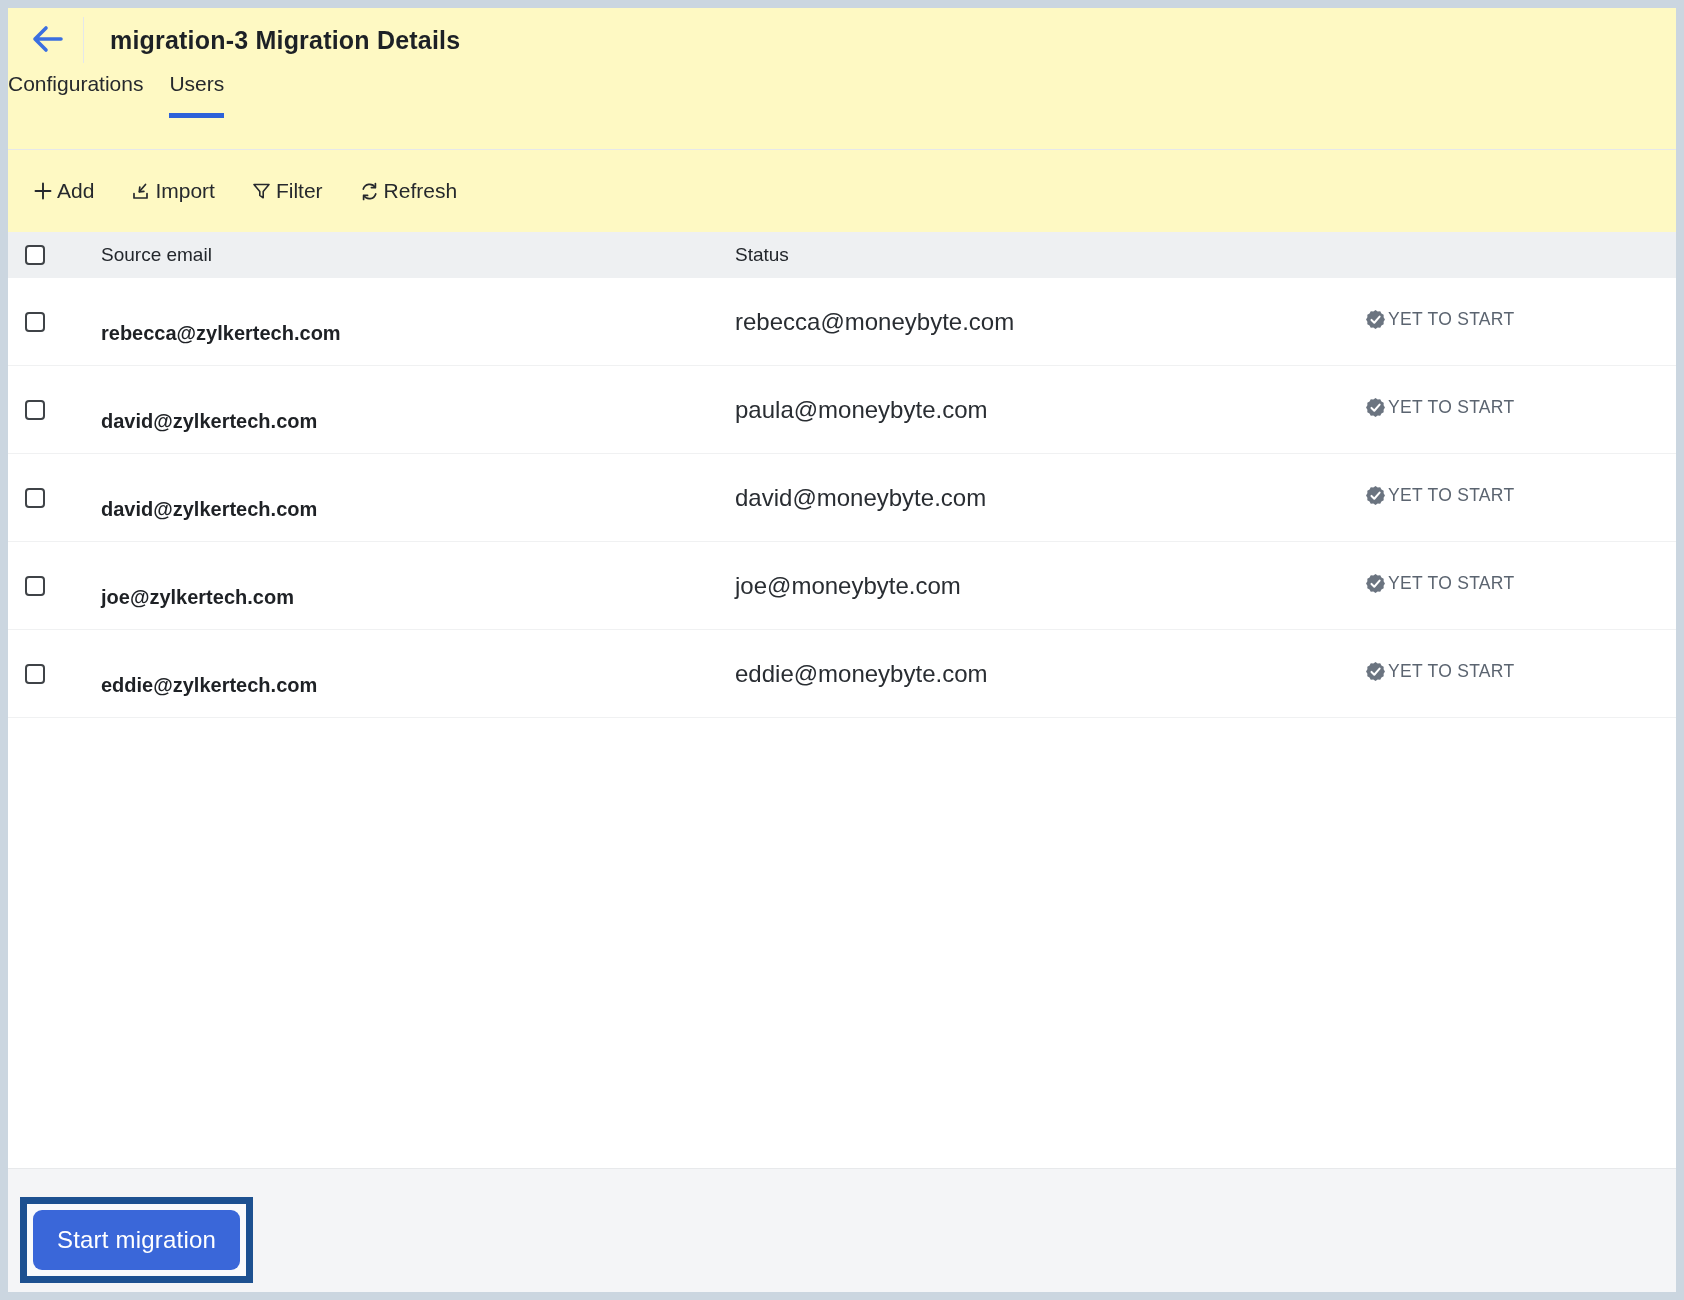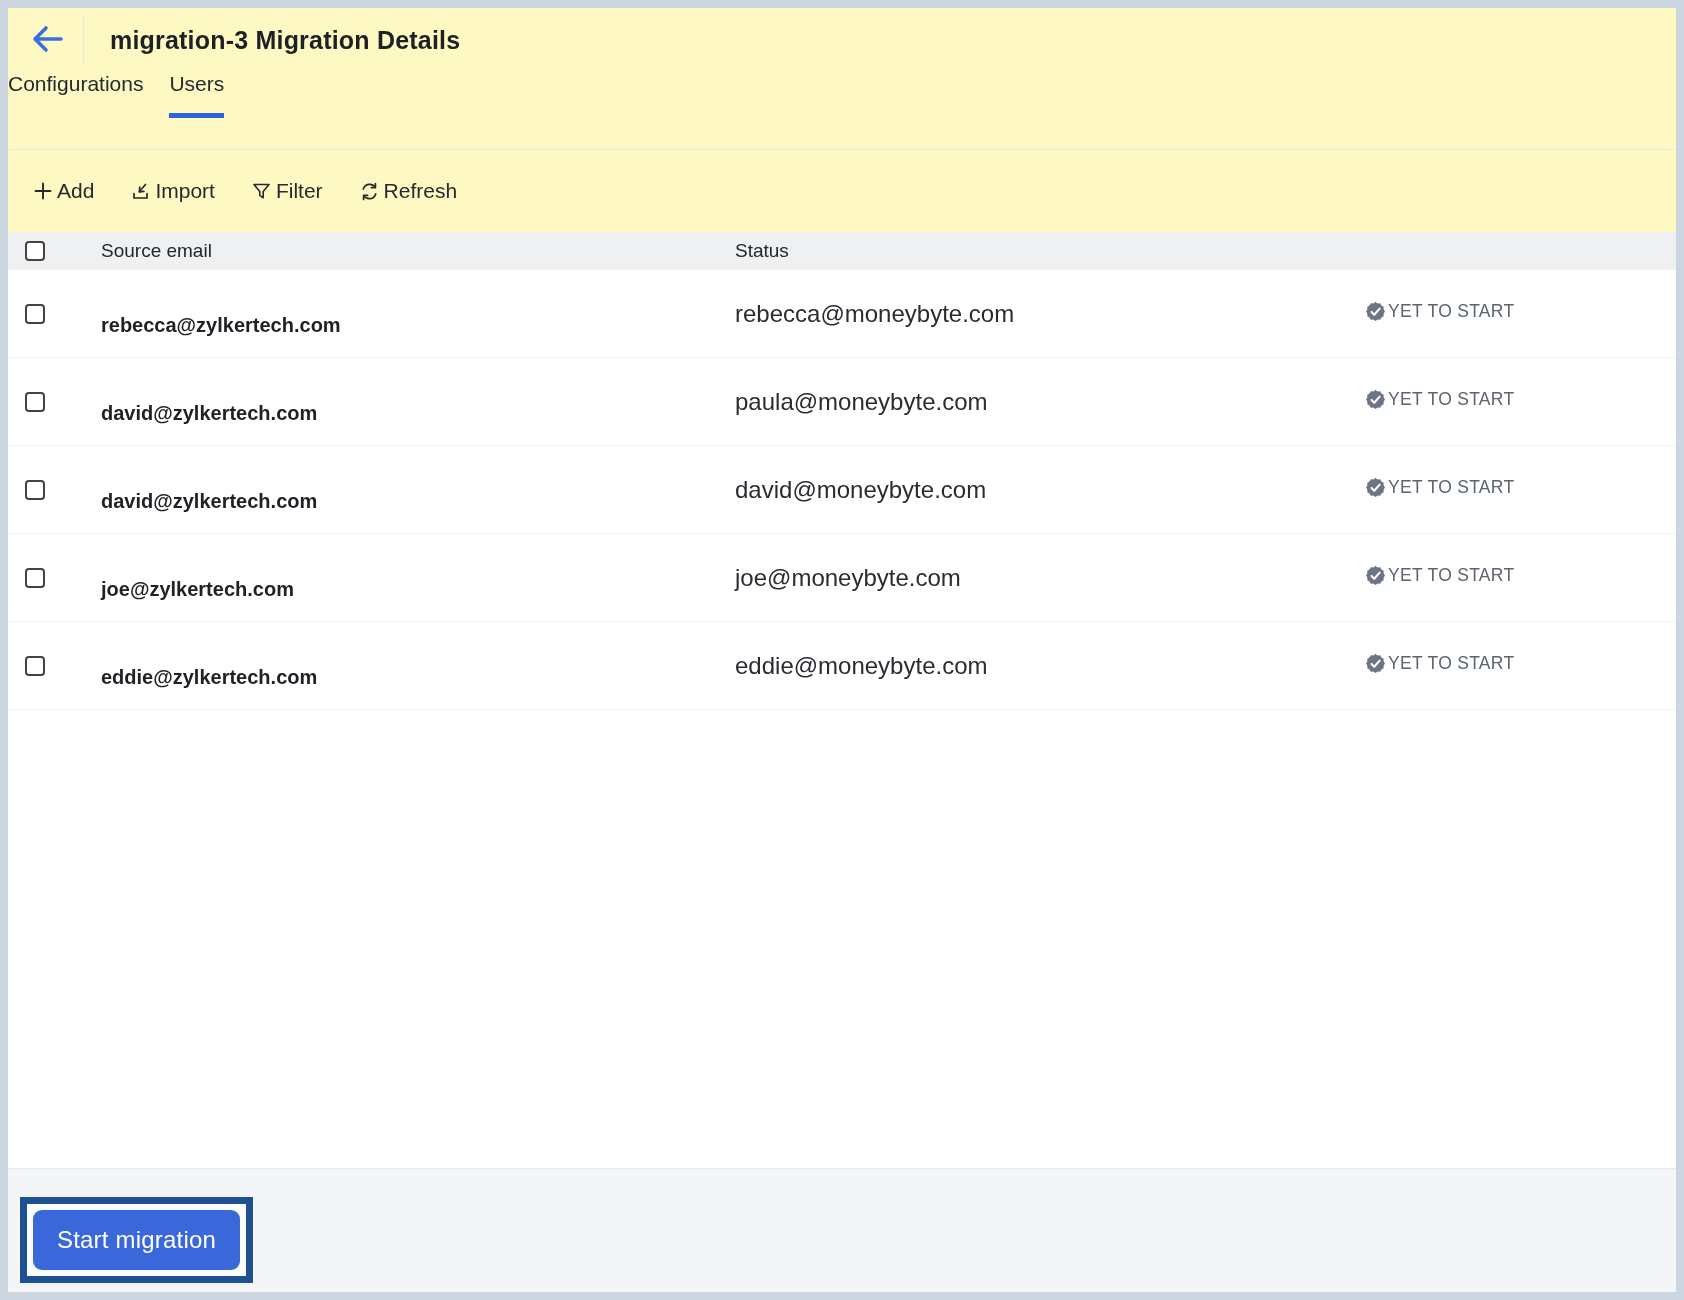--- a/index.html
+++ b/index.html
@@ -81,21 +81,21 @@
   .tool-btn svg { display: block; }
 
   
   .tbl { flex: 1 1 auto; display: flex; flex-direction: column; }
   .tbl-head, .tbl-row {
     display: grid;
     grid-template-columns: 93px 634px 630px 1fr;
     align-items: center;
   }
   .tbl-head {
-    height: 38px;
+    height: 46px;
     background: #eef0f2;
     font-size: 19px;
     color: #23272c;
     flex: 0 0 auto;
   }
   .tbl-row {
     height: 88px;
     border-bottom: 1px solid #f0f1f2;
     background: #fff;
     flex: 0 0 auto;

